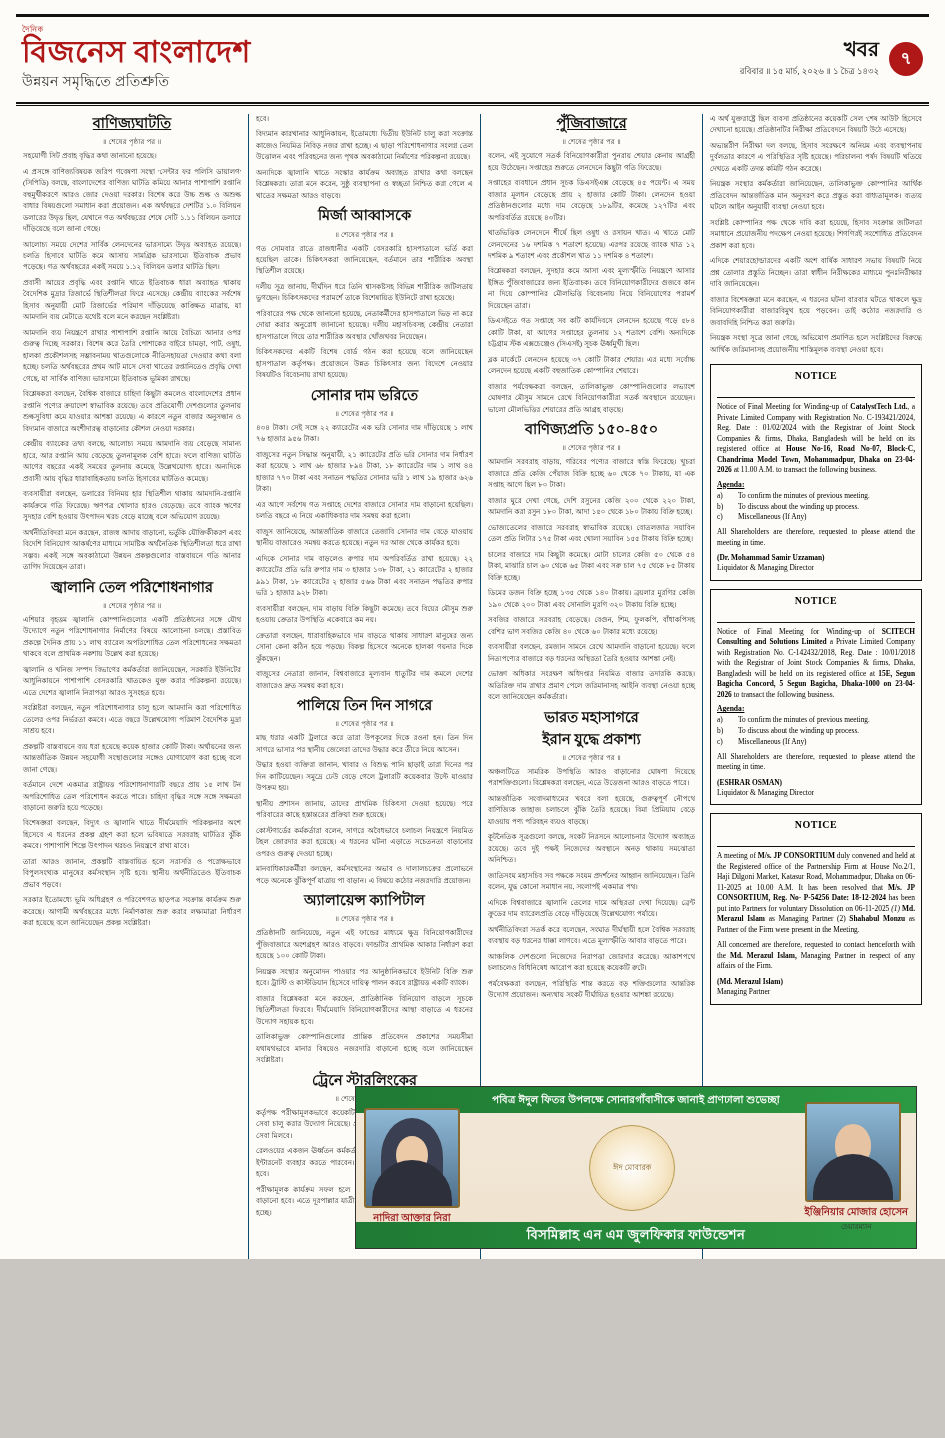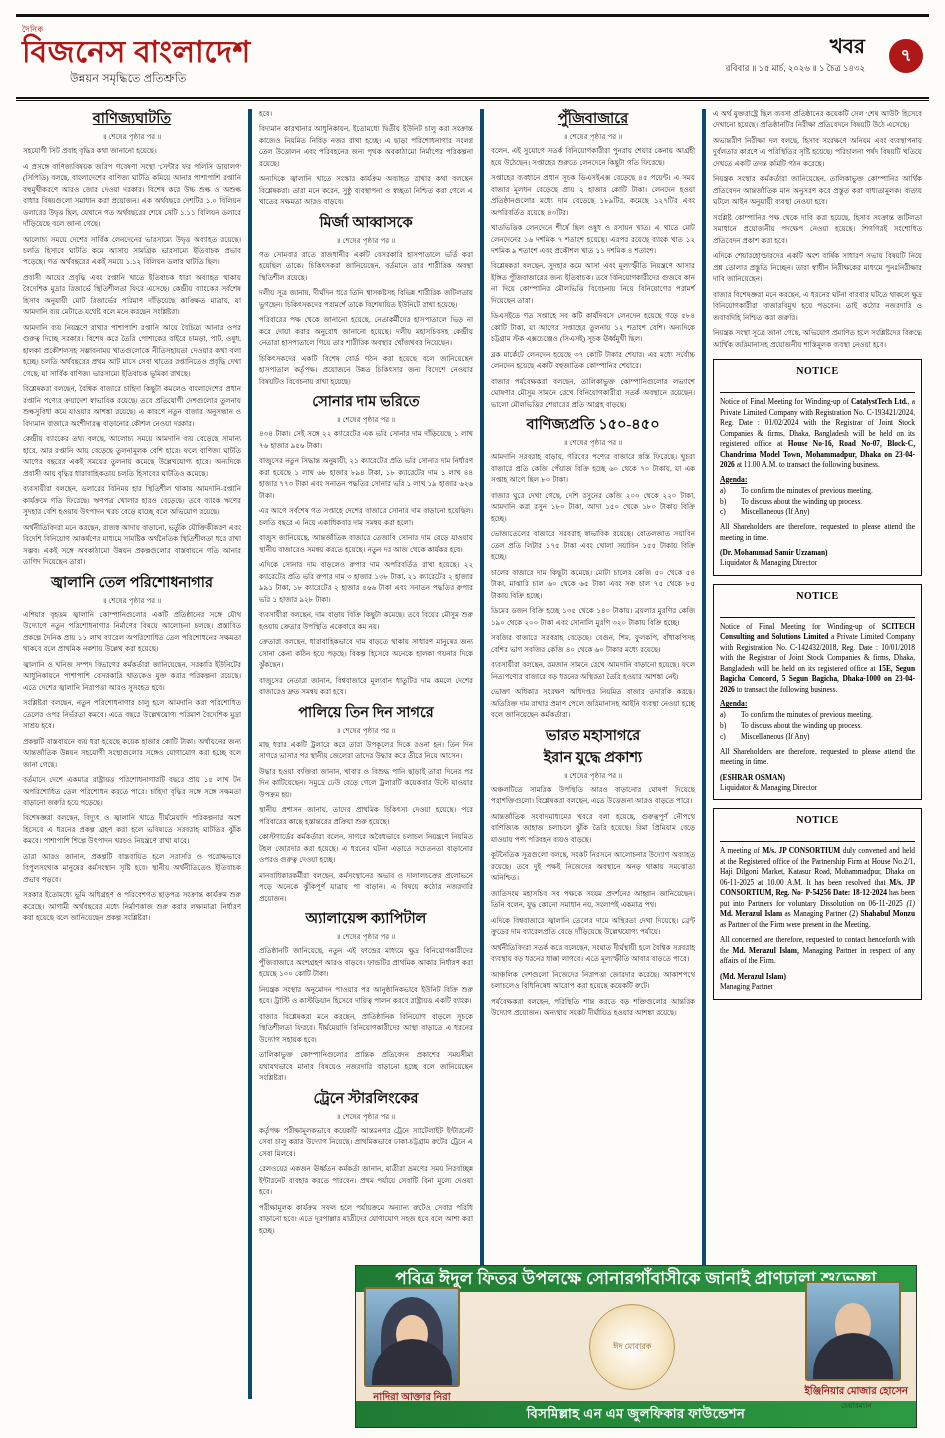--- a/index.html
+++ b/index.html
@@ -4,21 +4,21 @@
 <style>
   * { box-sizing: border-box; }
   html, body { margin:0; padding:0; }
   body {
     width: 945px; height: 1438px;
     background: #c9c6c1;
     font-family: "Liberation Serif", serif;
     display: flex; justify-content: center; align-items: flex-start;
   }
   .page {
-    width: 945px; height: 1438px;
+    width: 945px; height: 1259px;
     background: #fdfcf8;
     padding: 14px 16px 10px 16px;
     position: relative;
     overflow: hidden;
   }
   
   .masthead {
     border-top: 3px solid #111;
     border-bottom: 2px solid #111;
     padding: 6px 6px 8px 6px;
@@ -28,39 +28,39 @@
   .masthead:after{
     content:""; position:absolute; left:0; right:0; bottom:-4px; height:1px; background:#111;
   }
   .logo-wrap { display:flex; flex-direction:column; align-items:flex-start; }
   .logo-top { font-size: 8px; color:#b02020; letter-spacing:.5px; margin-bottom:1px; }
   .logo-main {
     font-size: 30px; font-weight: bold; color:#b01818;
     font-family: "Liberation Serif", serif; line-height:1;
     letter-spacing: .5px;
   }
-  .logo-sub { font-size: 11px; color:#333; margin-top:3px; letter-spacing:.3px;margin-left:48px; }
-  .mast-right { display:flex; align-items:center; gap:24px; }
+  .logo-sub { font-size: 14px; color:#333; margin-top:3px; letter-spacing:.3px; }
+  .mast-right { display:flex; align-items:center; gap:10px; }
   .mast-right-text { text-align:right; }
   .section-name { font-size: 20px; font-weight:bold; color:#111; line-height:1; }
   .dateline { font-size: 8.5px; color:#222; margin-top:6px; }
   .page-badge {
     width: 34px; height: 34px; border-radius: 50%;
     background:#b01818; color:#fff; display:flex; align-items:center; justify-content:center;
     font-size: 17px; font-weight:bold;
   }
   
   .columns {
     display: flex; margin-top: 10px; height: 1290px;
   }
   .col {
     padding: 0 7px;
     position: relative;
   }
-  .col + .col { border-left: 4px solid #0c4a6e; }
+  .col + .col { border-left: 1px solid #0c4a6e; }
   .col1 { width: 232px; }
   .col2 { width: 232px; }
   .col3 { width: 222px; }
   .col4 { width: 227px; }
 
   .headline {
     font-size: 14.5px; font-weight: bold; color:#111;
     text-align:center; margin: 2px 0 4px 0; line-height:1.25;
   }
   .headline.first { margin-top:0;text-decoration:underline; }
@@ -93,21 +93,21 @@
   .notice-sign .nm { font-weight:bold; }
 
   
   .ad {
     position:absolute; left: 355px; bottom: 10px; width: 562px; height: 163px;
     border: 1px solid #333; overflow:hidden;
     background: linear-gradient(180deg,#f3e9da 0%, #efe2cd 100%);
   }
   .ad-top {
     height: 26px; background: linear-gradient(90deg,#1f7a33,#2c9a43);
-    color:#fff; font-size:17px; font-weight:bold; display:flex;
+    color:#fff; font-size:10px; font-weight:bold; display:flex;
     align-items:center; justify-content:center; letter-spacing:.3px;text-align:right;
   }
   .ad-mid { height: 109px; position:relative; display:flex; align-items:center; justify-content:space-between; padding:0 8px;}
   .ad-bottom {
     height: 26px; background: linear-gradient(90deg,#1f7a33,#2c9a43);
     color:#fff; font-size:13px; font-weight:bold; display:flex;
     align-items:center; justify-content:center; letter-spacing:.5px;
   }
   .portrait { width: 96px; height: 100px; position:relative; }
   .portrait .frame {

